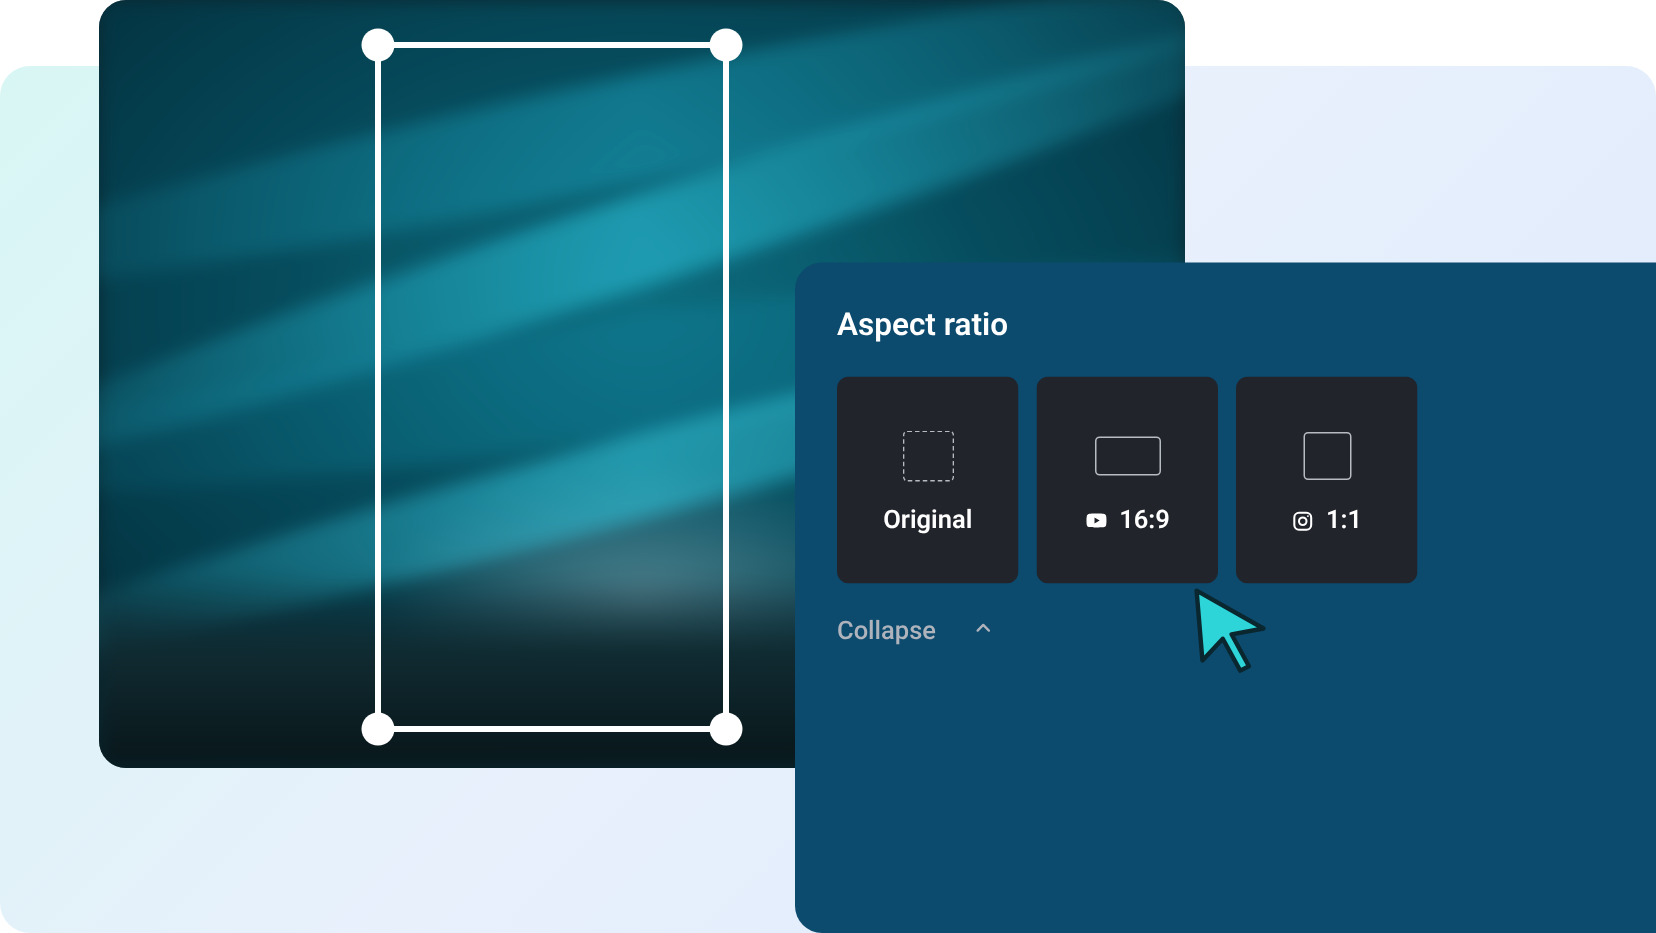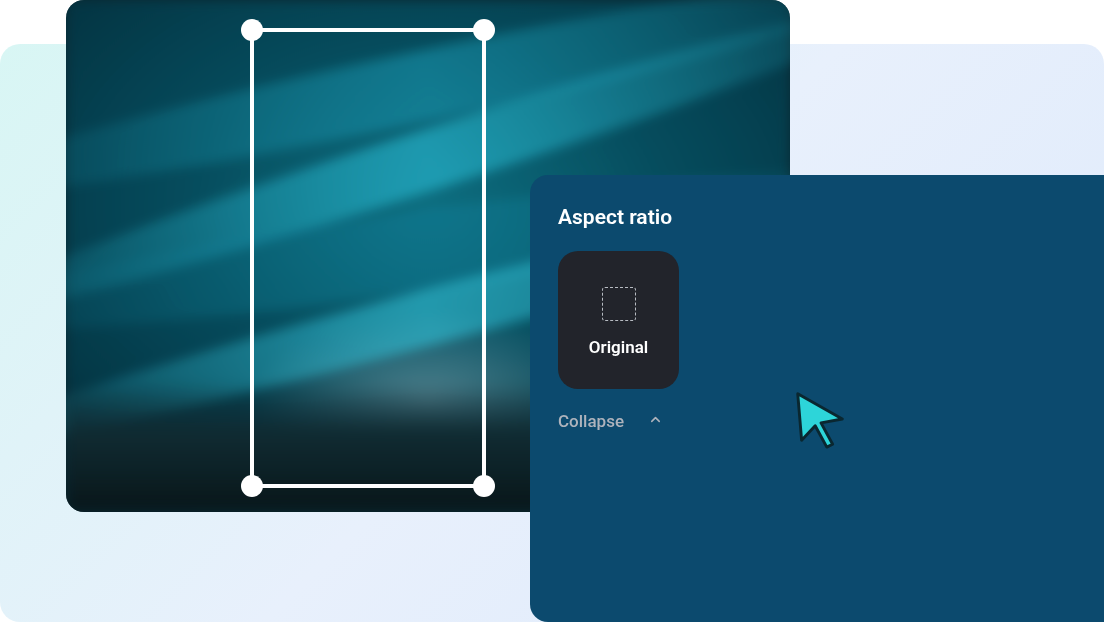--- a/index.html
+++ b/index.html
@@ -103,21 +103,21 @@
     }
     .ratio-grid {
       display: grid;
       grid-template-columns: repeat(4, 121px);
       gap: 12px;
     }
     .ratio-tile {
       width: 121px;
       height: 138px;
       background: #22242b;
-      border-radius: 20px;
+      border-radius: 8px;
       display: flex;
       flex-direction: column;
       align-items: center;
       justify-content: center;
       gap: 12px;
       cursor: pointer;
       border: 2px solid transparent;
     }
     .ratio-tile.selected {
       border-color: #2dd5d9;
@@ -209,21 +209,49 @@
     <div class="ratio-tile">
       <div class="ratio-preview">
         <span class="shape shape-dashed"></span>
       </div>
       <div class="ratio-label">
         <span>Original</span>
       </div>
     </div>
 
 
-
+    <div class="ratio-tile">
+      <div class="ratio-preview">
+        <span class="shape shape-169"></span>
+      </div>
+      <div class="ratio-label">
+        <span class="brand-icon">
+          <svg viewBox="0 0 24 24" width="16" height="16" fill="#fff">
+              <path d="M21.6 7.2c-.2-.9-.9-1.5-1.8-1.8C18.3 5 12 5 12 5s-6.3 0-7.8.4c-.9.3-1.6.9-1.8 1.8C2 8.7 2 12 2 12s0 3.3.4 4.8c.2.9.9 1.5 1.8 1.8C5.7 19 12 19 12 19s6.3 0 7.8-.4c.9-.3 1.6-.9 1.8-1.8.4-1.5.4-4.8.4-4.8s0-3.3-.4-4.8zM10 15V9l5.2 3L10 15z"></path>
+            </svg>
+        </span>
+        <span>16:9</span>
+      </div>
+    </div>
+
+    <div class="ratio-tile">
+      <div class="ratio-preview">
+        <span class="shape shape-11"></span>
+      </div>
+      <div class="ratio-label">
+        <span class="brand-icon">
+          <svg viewBox="0 0 24 24" width="15" height="15" fill="none" stroke="#fff" stroke-width="2.2">
+              <rect x="3" y="3" width="18" height="18" rx="5"></rect>
+              <circle cx="12" cy="12" r="4"></circle>
+              <circle cx="17.5" cy="6.5" r="1" fill="#fff" stroke="none"></circle>
+            </svg>
+        </span>
+        <span>1:1</span>
+      </div>
+    </div>
 
 
 
 
   </div>
 
   <div class="collapse-row">
     <span>Collapse</span>
     <span>
       <svg viewBox="0 0 24 24" width="15" height="15" fill="none" stroke="#aeb3bc" stroke-width="2.5" stroke-linecap="round" stroke-linejoin="round">

